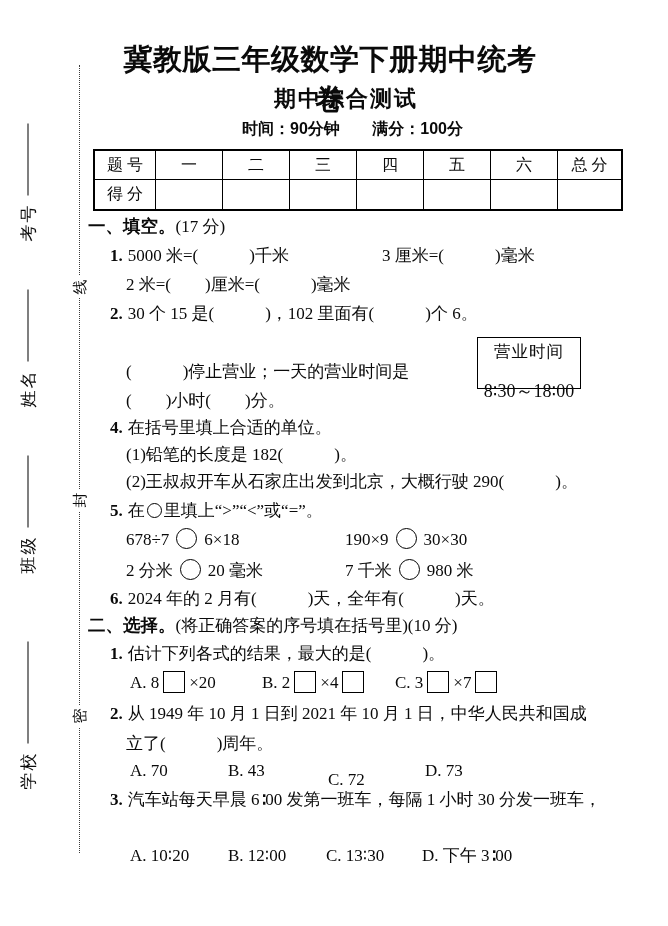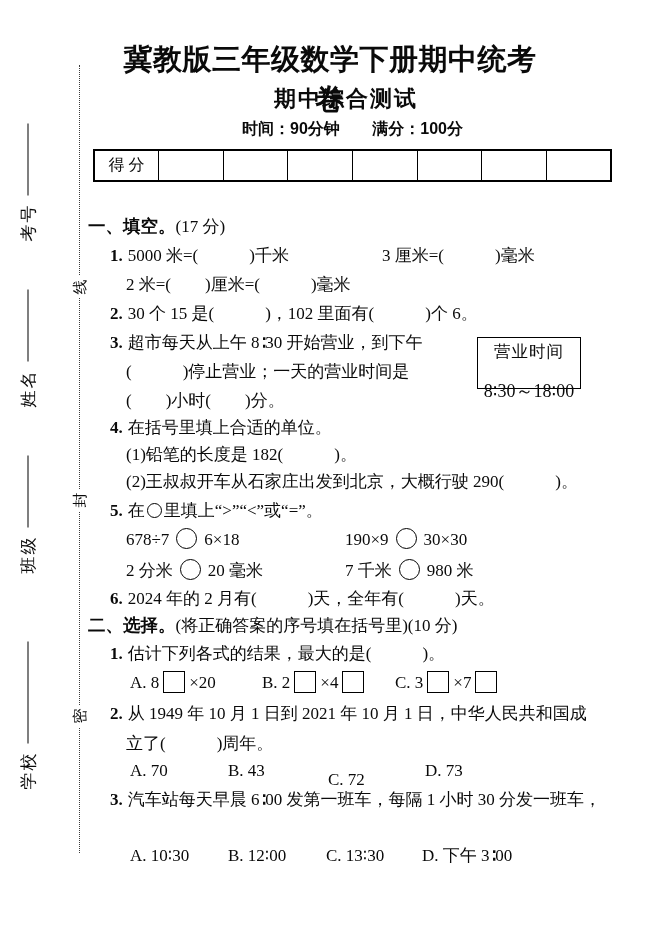--- a/index.html
+++ b/index.html
@@ -74,20 +74,30 @@
 
   <div class="title hei">冀教版三年级数学下册期中统考卷</div>
   <div class="subtitle hei">期中综合测试</div>
   <div class="meta hei">
     <span>时间：90分钟</span>
     <span>满分：100分</span>
   </div>
 
   <table class="score">
     <tbody>
+        <tr class="r1">
+      <td style="width:60px;">题 号</td>
+      <td style="width:66px;">一</td>
+      <td style="width:66px;">二</td>
+      <td style="width:66px;">三</td>
+      <td style="width:66px;">四</td>
+      <td style="width:66px;">五</td>
+      <td style="width:66px;">六</td>
+      <td style="width:63px;">总 分</td>
+    </tr>
     <tr class="r2">
       <td>得 分</td>
       <td></td>
       <td></td>
       <td></td>
       <td></td>
       <td></td>
       <td></td>
       <td></td>
     </tr>
@@ -103,23 +113,20 @@
     <span class="col2" style="left:272px;">3 厘米=(　　　)毫米</span>
   </div>
   <div class="line" style="left:126px;top:274px;">
     <span>2 米=(　　)厘米=(　　　)毫米</span>
   </div>
 
   <div class="line" style="left:110px;top:303px;">
     <span class="qnum">2.</span><span>30 个 15 是(　　　)，102 里面有(　　　)个 6。</span>
   </div>
 
-  <div class="line" style="left:110px;top:332px;">
-    <span class="qnum">3.</span><span>超市每天从上午 8∶30 开始营业，到下午</span>
-  </div>
   <div class="line" style="left:126px;top:361px;">
     <span>(　　　)停止营业；一天的营业时间是</span>
   </div>
   <div class="line" style="left:126px;top:390px;">
     <span>(　　)小时(　　)分。</span>
   </div>
 
   <div class="bizbox">
     <div class="b1">营业时间</div>
     <div class="b2">8∶30～18∶00</div>
@@ -174,19 +181,19 @@
     <span>A. 70</span>
     <span class="col2" style="left:98px;">B. 43</span>
     <span class="col2" style="left:198px;margin-top:9px;">C. 72</span>
     <span class="col2" style="left:295px;">D. 73</span>
   </div>
 
   <div class="line" style="left:110px;top:789px;">
     <span class="qnum">3.</span><span>汽车站每天早晨 6∶00 发第一班车，每隔 1 小时 30 分发一班车，</span>
   </div>
   <div class="line" style="left:130px;top:845px;">
-    <span>A. 10∶30</span>
+    <span>A. 10∶20</span>
     <span class="col2" style="left:98px;">B. 12∶00</span>
     <span class="col2" style="left:196px;">C. 13∶30</span>
     <span class="col2" style="left:292px;">D. 下午 3∶00</span>
   </div>
 
 </div>
 
 </body></html>

